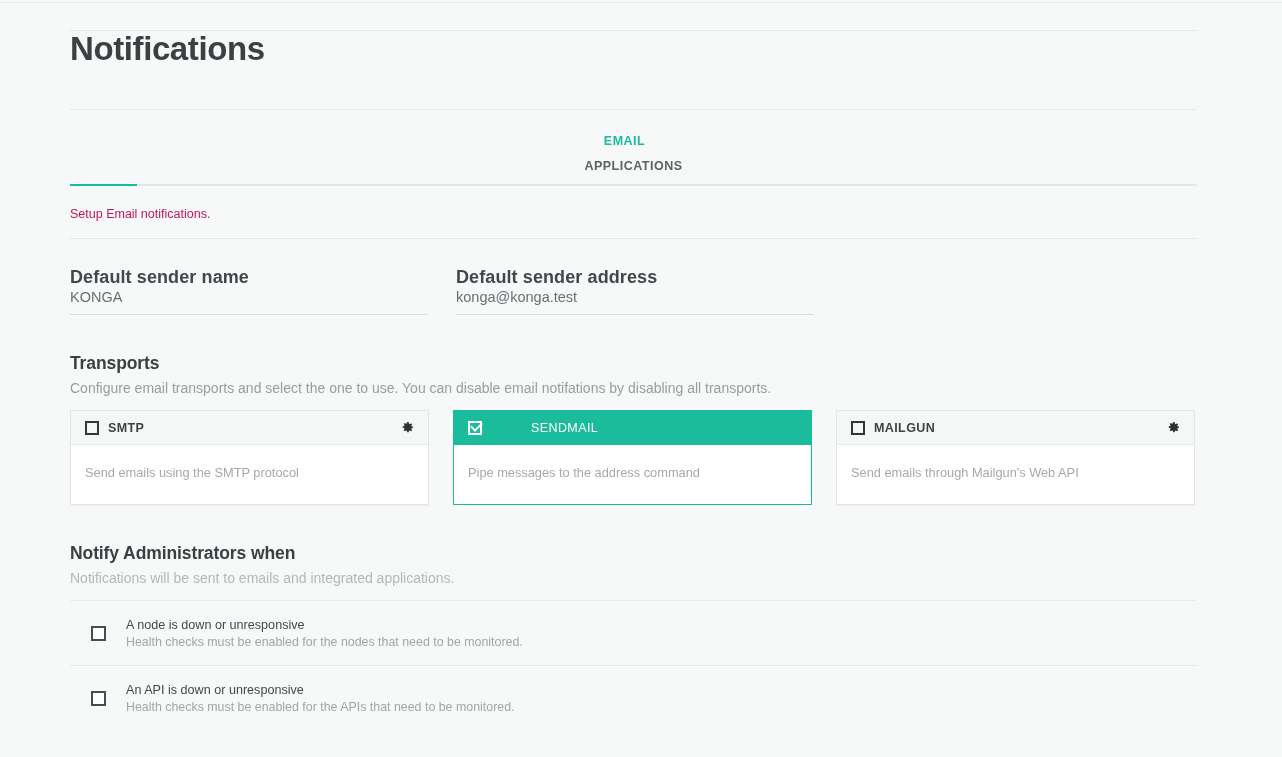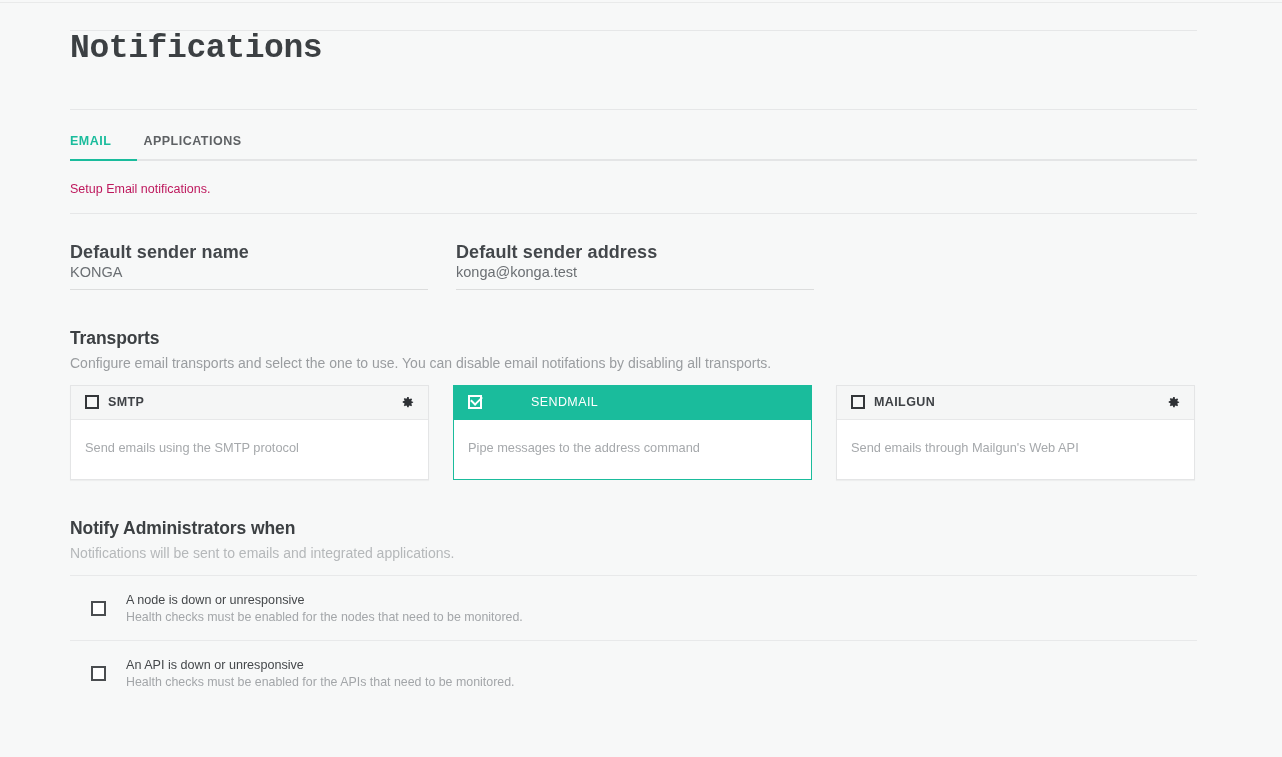--- a/index.html
+++ b/index.html
@@ -32,26 +32,25 @@
   
   .title-block { padding-top: 30px; }
   .page-title {
     font-size: 33px;
     font-weight: bold;
     color: #3c4043;
     letter-spacing: -0.4px;
     margin: 0;
     padding: 0 0 42px 0;
     line-height: 1.1;
-    font-family: Liberation Mono, monospace;
   }
 
   
   .tabs-wrap { position: relative; padding-top: 24px; }
-  .tabs { display: flex; align-items: center; gap: 0; }
+  .tabs { display: flex; align-items: center; gap: 0; flex-direction: column; }
   .tab {
     font-size: 12.5px;
     font-weight: bold;
     letter-spacing: 0.5px;
     padding: 0 14px 11px 14px;
     cursor: pointer;
     color: #5e6164;
     background: transparent;
     border: none;
     font-family: "Liberation Sans", sans-serif;
@@ -127,21 +126,21 @@
     background: #ffffff;
     border: 1px solid #e4e5e6;
     box-shadow: 0 1px 1px rgba(0,0,0,0.04);
   }
   .card.selected {
     border: 1px solid #1abc9c;
     box-shadow: none;
   }
   .card-head {
     display: flex;
-    align-items: flex-start;
+    align-items: center;
     justify-content: space-between;
     background: #f5f6f6;
     border-bottom: 1px solid #e7e8e9;
     padding: 9px 13px 9px 14px;
     height: 34px;
   }
   .card.selected .card-head {
     background: #1abc9c;
     border-bottom: 1px solid #1abc9c;
   }

